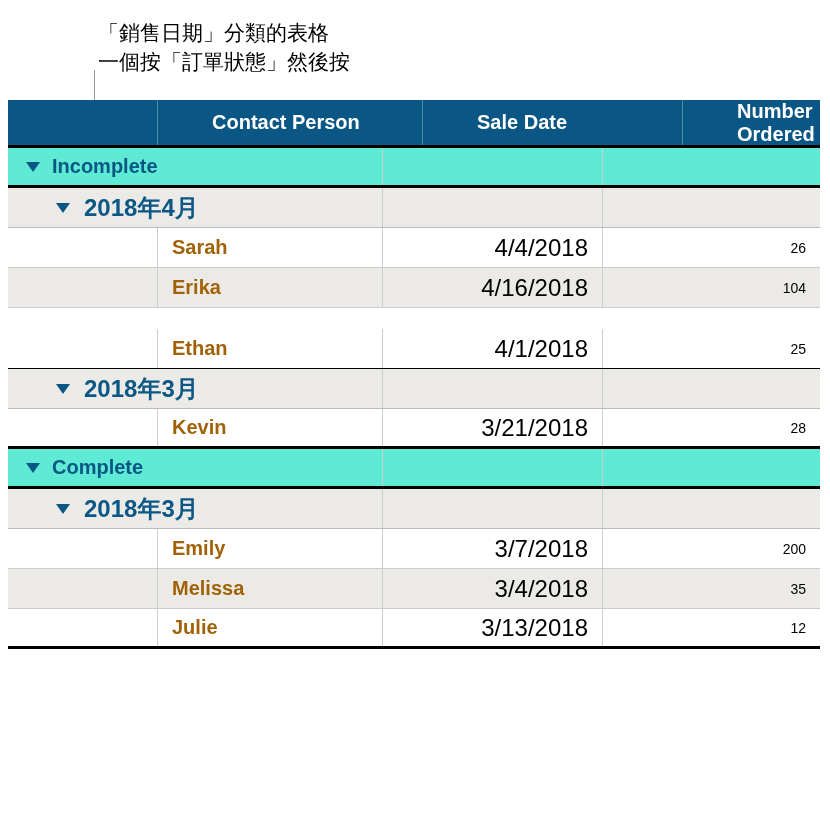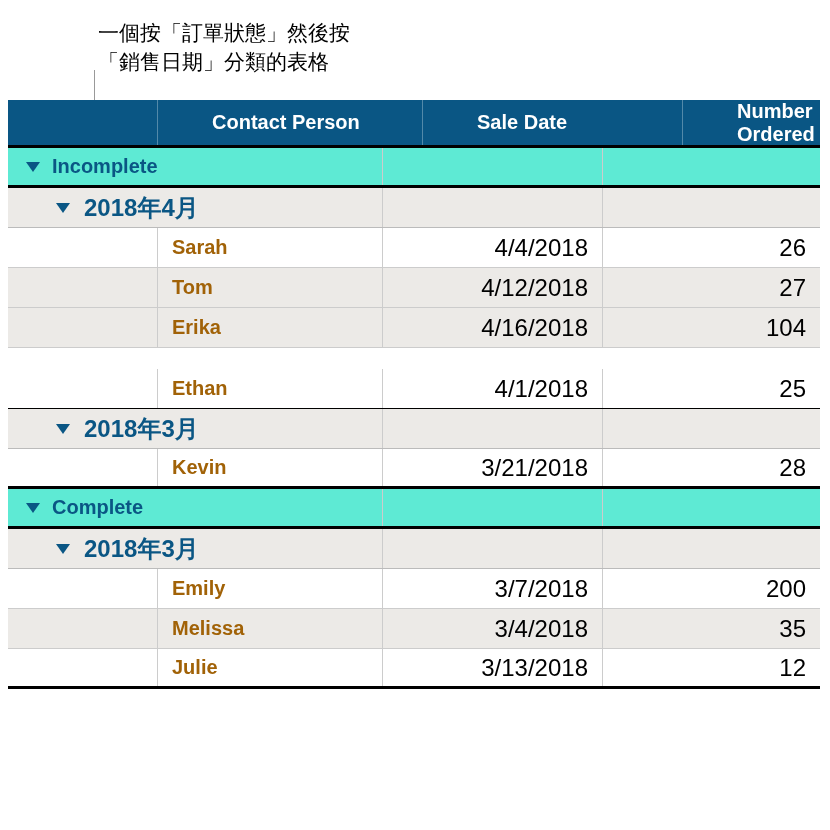--- a/index.html
+++ b/index.html
@@ -101,31 +101,31 @@
     .row {
       display: flex;
       height: 40px;
       align-items: center;
       border-bottom: 1px solid #ccc;
     }
     .row.alt { background: #eceae7; }
     .row .c1 { width: 150px; border-right: 1px solid #ccc; height:100%;}
     .row .c2 { width: 225px; border-right: 1px solid #ccc; height:100%; display:flex; align-items:center; padding-left:14px; color:#a16207; font-weight:600; font-size:20px;}
     .row .c3 { width: 220px; border-right: 1px solid #ccc; height:100%; display:flex; align-items:center; justify-content:flex-end; padding-right:14px; font-size:24px; color:#000;}
-    .row .c4 { flex:1; height:100%; display:flex; align-items:center; justify-content:flex-end; padding-right:14px; font-size:24px; color:#000;}
+    .row .c4 { flex:1; height:100%; display:flex; align-items:center; justify-content:flex-end; padding-right:14px; font-size:14px; color:#000;}
     .row.last-in-group { border-bottom: 3px solid #000; }
     .row.last-in-subgroup { border-bottom: 1.5px solid #000; margin-top: 21px; }
     .bottom-border { border-bottom: 3px solid #000; }
   </style>
 </head>
 <body>
 
 <div class="callout">
+  <div>「銷售日期」分類的表格</div>
   <div>一個按「訂單狀態」然後按</div>
-  <div>「銷售日期」分類的表格</div>
 </div>
 <div class="callout-line"></div>
 
 <div class="table">
   <div class="hdr">
     <div class="col1"></div>
     <div class="col2">Contact Person</div>
     <div class="col3">Sale Date</div>
     <div class="col4">Number Ordered</div>
   </div>
@@ -148,26 +148,20 @@
       <div class="c4"></div>
   </div>
   <div class="row">
     <div class="c1"></div>
     <div class="c2">Sarah</div>
     <div class="c3">4/4/2018</div>
     <div class="c4">26</div>
   </div>
   <div class="row alt">
     <div class="c1"></div>
-    <div class="c2">Tom</div>
-    <div class="c3">4/12/2018</div>
-    <div class="c4">27</div>
-  </div>
-  <div class="row alt">
-    <div class="c1"></div>
     <div class="c2">Erika</div>
     <div class="c3">4/16/2018</div>
     <div class="c4">104</div>
   </div>
   <div class="row last-in-subgroup">
     <div class="c1"></div>
     <div class="c2">Ethan</div>
     <div class="c3">4/1/2018</div>
     <div class="c4">25</div>
   </div>

